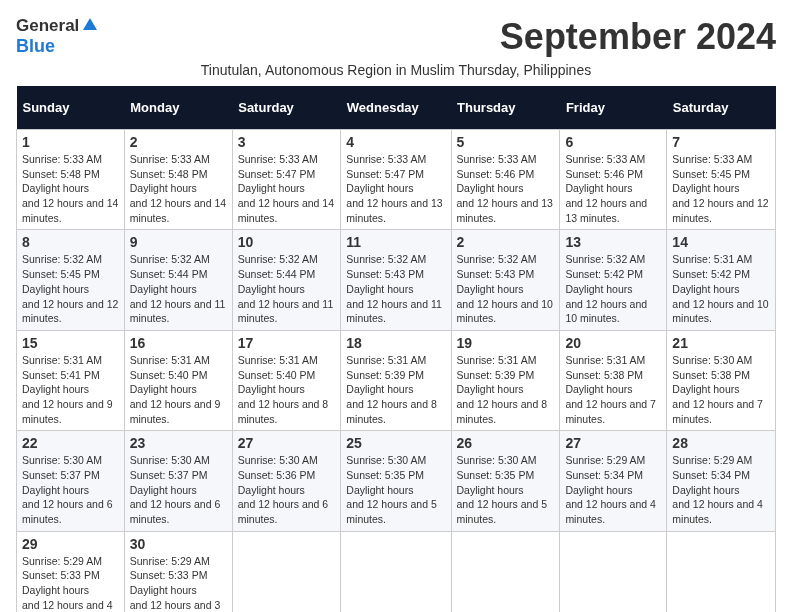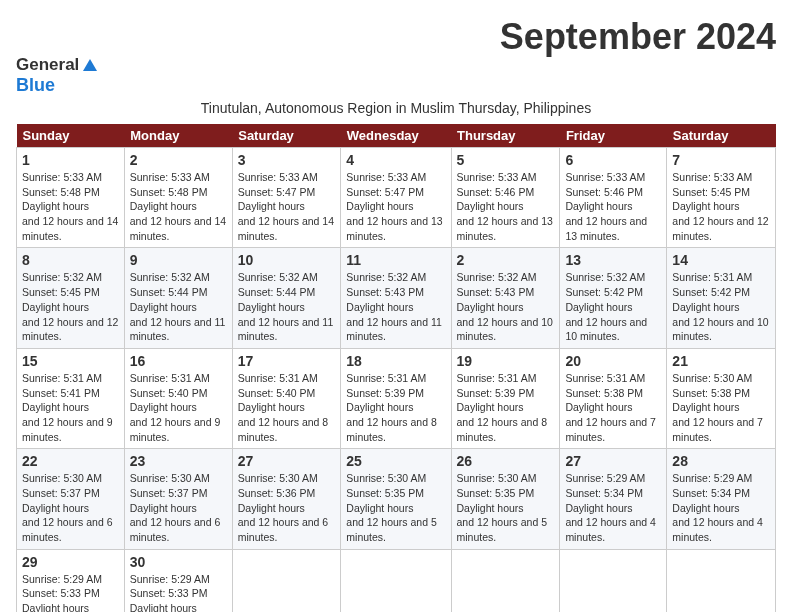--- a/index.html
+++ b/index.html
@@ -32,24 +32,24 @@
       font-size: 14px;
       color: #333;
       margin-bottom: 8px;
     }
     .calendar {
       width: 100%;
       border-collapse: collapse;
       font-size: 11px;
     }
     .calendar th {
-      background-color: #7f1d1d;
+      background-color: #0f172a;
       color: #fff;
       text-align: left;
-      padding: 4px 6px;
+      padding: 14px 6px;
       font-size: 13px;
       font-weight: bold;
     }
     .calendar td {
       border: 1px solid #ccc;
       vertical-align: top;
       padding: 4px 5px;
       width: 113px;
       min-height: 80px;
       background: #fff;
@@ -67,22 +67,21 @@
     .day-info {
       font-size: 10.5px;
       color: #333;
       line-height: 1.4;
     }
     .empty-cell {
       background: #f5f7fa;
     }
     .logo-row {
       display: flex;
-      align-items: flex-end;
-      margin-top: 39px;
+      align-items: center;
     }
     .logo-text-general { color: #333; font-weight: bold; font-size: 17px; }
     .logo-text-blue { color: #1e7ad4; font-weight: bold; font-size: 18px; }
   </style>
 </head>
 <body>
 
 <div class="header-logo">
   <div class="logo">
     <div class="logo-row">

